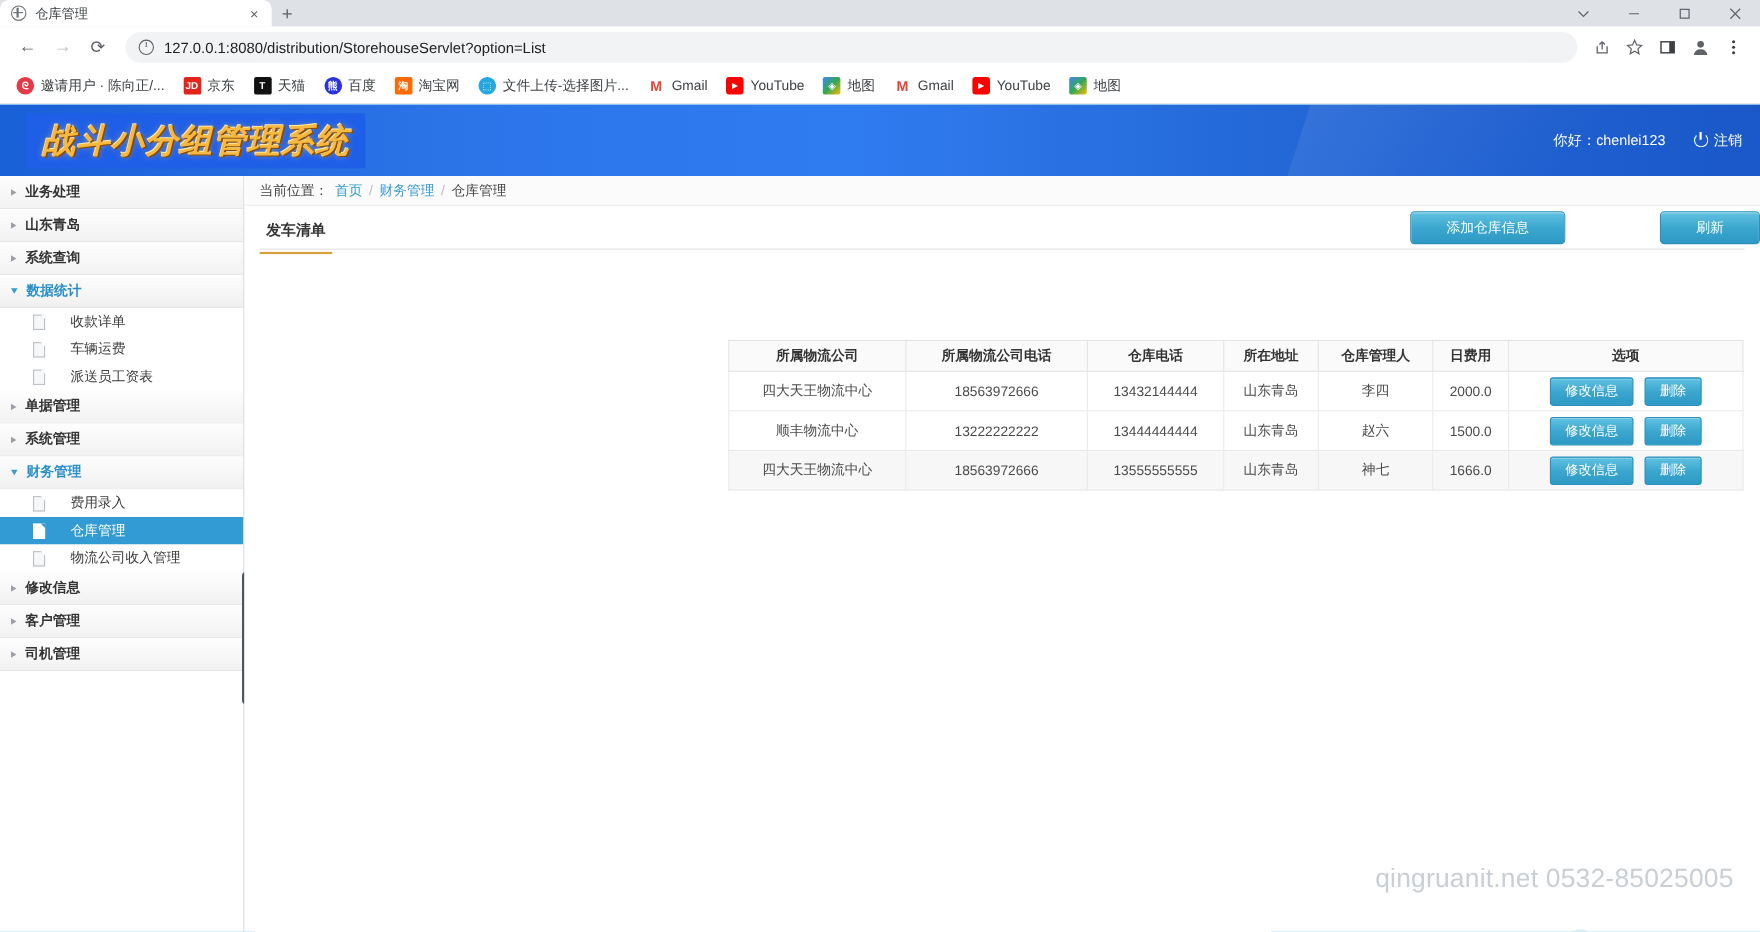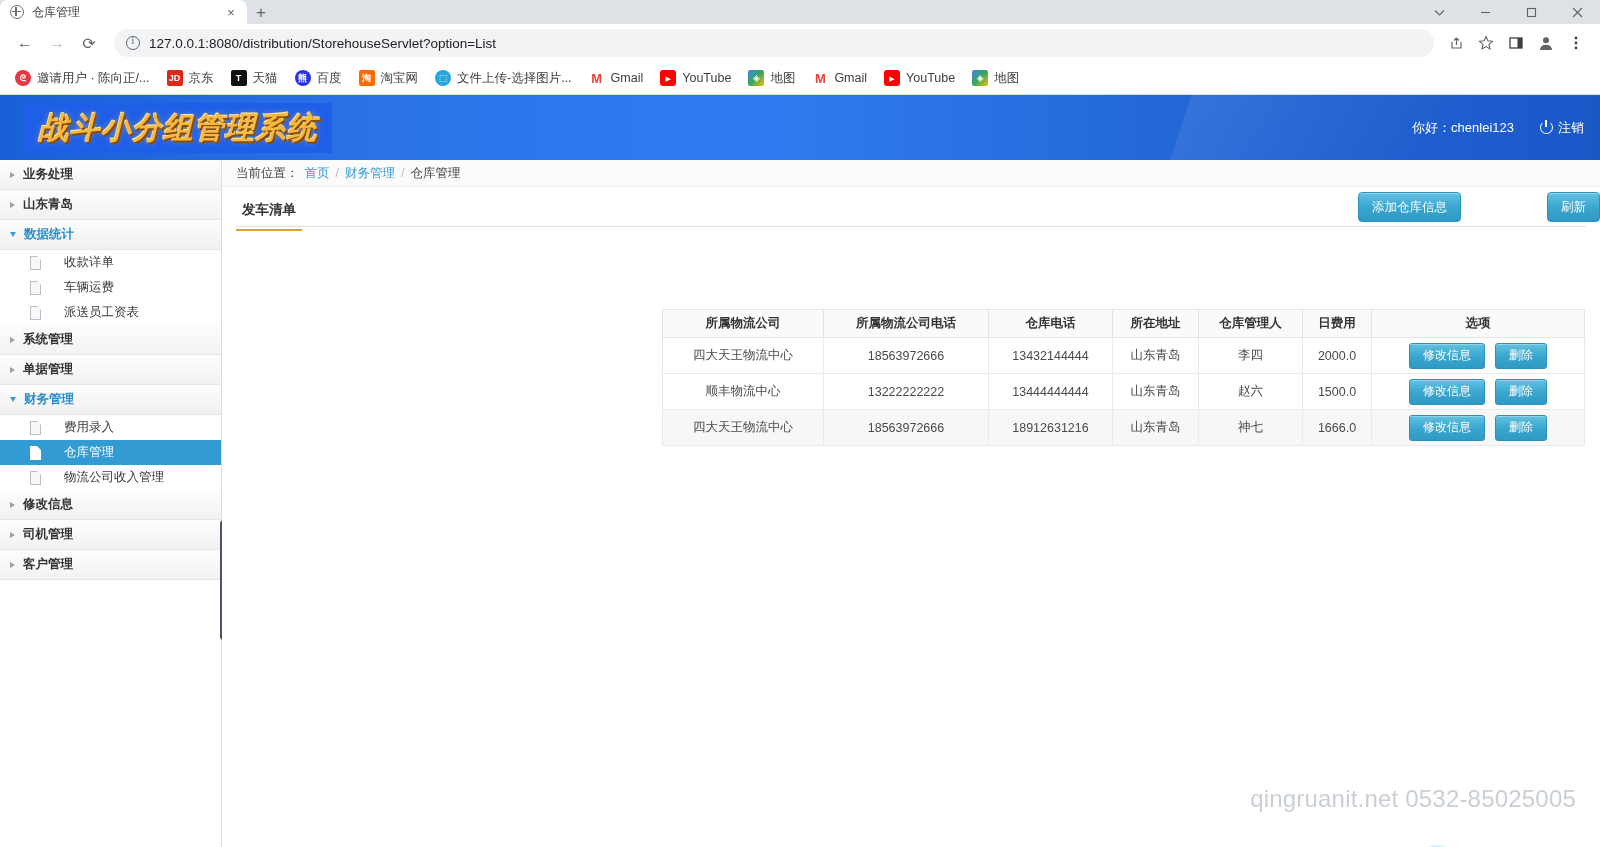--- a/index.html
+++ b/index.html
@@ -221,21 +221,21 @@
     border-bottom: 1px solid #e2e2e2; position: relative;
   }
   .panel-title {
     font-size: 13.5px; color: #333333; font-weight: bold;
     padding: 0 6px 10px 6px; margin-top: 19px;
     border-bottom: 2px solid #d8a13a;
     text-align: center;
   }
   .btn {
     display: inline-flex; align-items: center; justify-content: center;
-    height: 30px; padding: 0 13px; border-radius: 4px;
+    height: 30px; padding: 0 32px; border-radius: 4px;
     background: linear-gradient(to bottom, #62c2e2 0%, #3ba7cf 50%, #2e9ac5 100%);
     border: 1px solid #2b90ba; color: #ffffff; font-size: 12.5px;
     cursor: pointer; box-shadow: inset 0 1px 0 rgba(255,255,255,0.35);
     white-space: nowrap;
   }
   .panel-actions {
     position: absolute; right: -14px; top: 5px;
     display: flex; align-items: center; gap: 86px;
   }
 
@@ -428,43 +428,47 @@
       <div class="sidebar" id="sidebar">
         <div class="sb-scroll"></div>
       <div class="sb-group">
             <span class="arrow-r"></span>
             <span class="sb-group-label">业务处理</span>
           </div>
           <div class="sb-group">
             <span class="arrow-r"></span>
             <span class="sb-group-label">山东青岛</span>
           </div>
+          <div class="sb-group">
+            <span class="arrow-r"></span>
+            <span class="sb-group-label">系统查询</span>
+          </div>
           <div class="sb-group open">
             <span class="arrow-d"></span>
             <span class="sb-group-label">数据统计</span>
           </div>
           <div class="sb-item">
             <span class="doc-icon"></span>
             <span class="sb-item-label">收款详单</span>
           </div>
           <div class="sb-item">
             <span class="doc-icon"></span>
             <span class="sb-item-label">车辆运费</span>
           </div>
           <div class="sb-item">
             <span class="doc-icon"></span>
             <span class="sb-item-label">派送员工资表</span>
           </div>
           <div class="sb-group">
             <span class="arrow-r"></span>
+            <span class="sb-group-label">单据管理</span>
+          </div>
+          <div class="sb-group">
+            <span class="arrow-r"></span>
             <span class="sb-group-label">系统管理</span>
-          </div>
-          <div class="sb-group">
-            <span class="arrow-r"></span>
-            <span class="sb-group-label">单据管理</span>
           </div>
           <div class="sb-group open">
             <span class="arrow-d"></span>
             <span class="sb-group-label">财务管理</span>
           </div>
           <div class="sb-item">
             <span class="doc-icon"></span>
             <span class="sb-item-label">费用录入</span>
           </div>
           <div class="sb-item active">
@@ -474,25 +478,25 @@
           <div class="sb-item">
             <span class="doc-icon"></span>
             <span class="sb-item-label">物流公司收入管理</span>
           </div>
           <div class="sb-group">
             <span class="arrow-r"></span>
             <span class="sb-group-label">修改信息</span>
           </div>
           <div class="sb-group">
             <span class="arrow-r"></span>
+            <span class="sb-group-label">客户管理</span>
+          </div>
+          <div class="sb-group">
+            <span class="arrow-r"></span>
             <span class="sb-group-label">司机管理</span>
-          </div>
-          <div class="sb-group">
-            <span class="arrow-r"></span>
-            <span class="sb-group-label">客户管理</span>
           </div>
         </div>
 
       <div class="content">
 
         <div class="crumb">
           <span>当前位置：</span>
           <a>首页</a>
           <span class="sep">/</span>
           <a>财务管理</a>
@@ -557,21 +561,21 @@
                   <td>
                     <div class="cell-btns">
                       <span class="btn-sm">修改信息</span>
                       <span class="btn-sm">删除</span>
                     </div>
                   </td>
                 </tr>
                 <tr class="alt">
                   <td>四大天王物流中心</td>
                   <td>18563972666</td>
-                  <td>18912631216</td>
+                  <td>13555555555</td>
                   <td>山东青岛</td>
                   <td>神七</td>
                   <td>1666.0</td>
                   <td>
                     <div class="cell-btns">
                       <span class="btn-sm">修改信息</span>
                       <span class="btn-sm">删除</span>
                     </div>
                   </td>
                 </tr>

